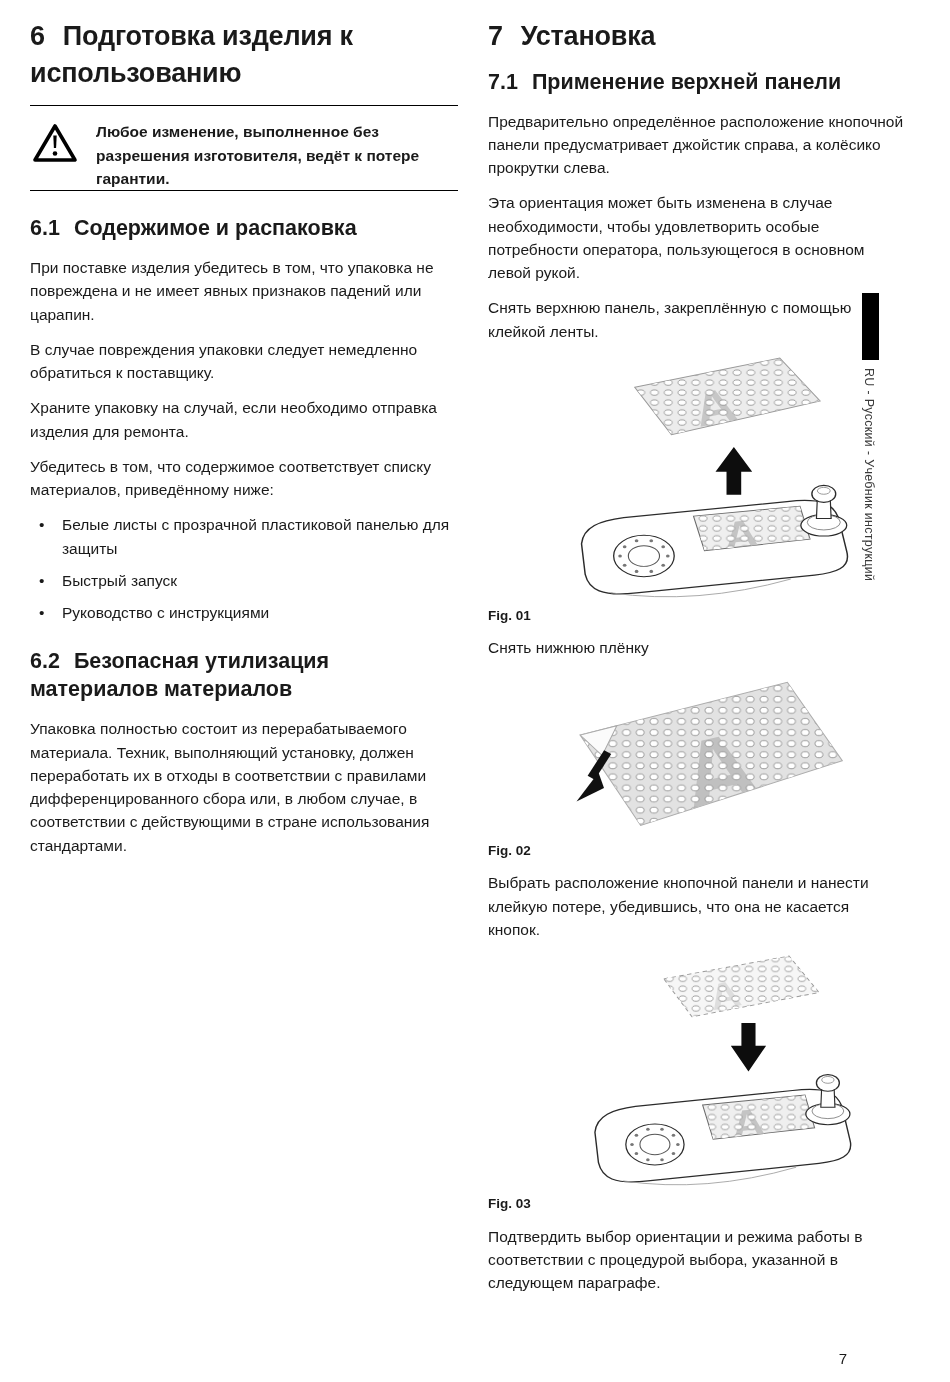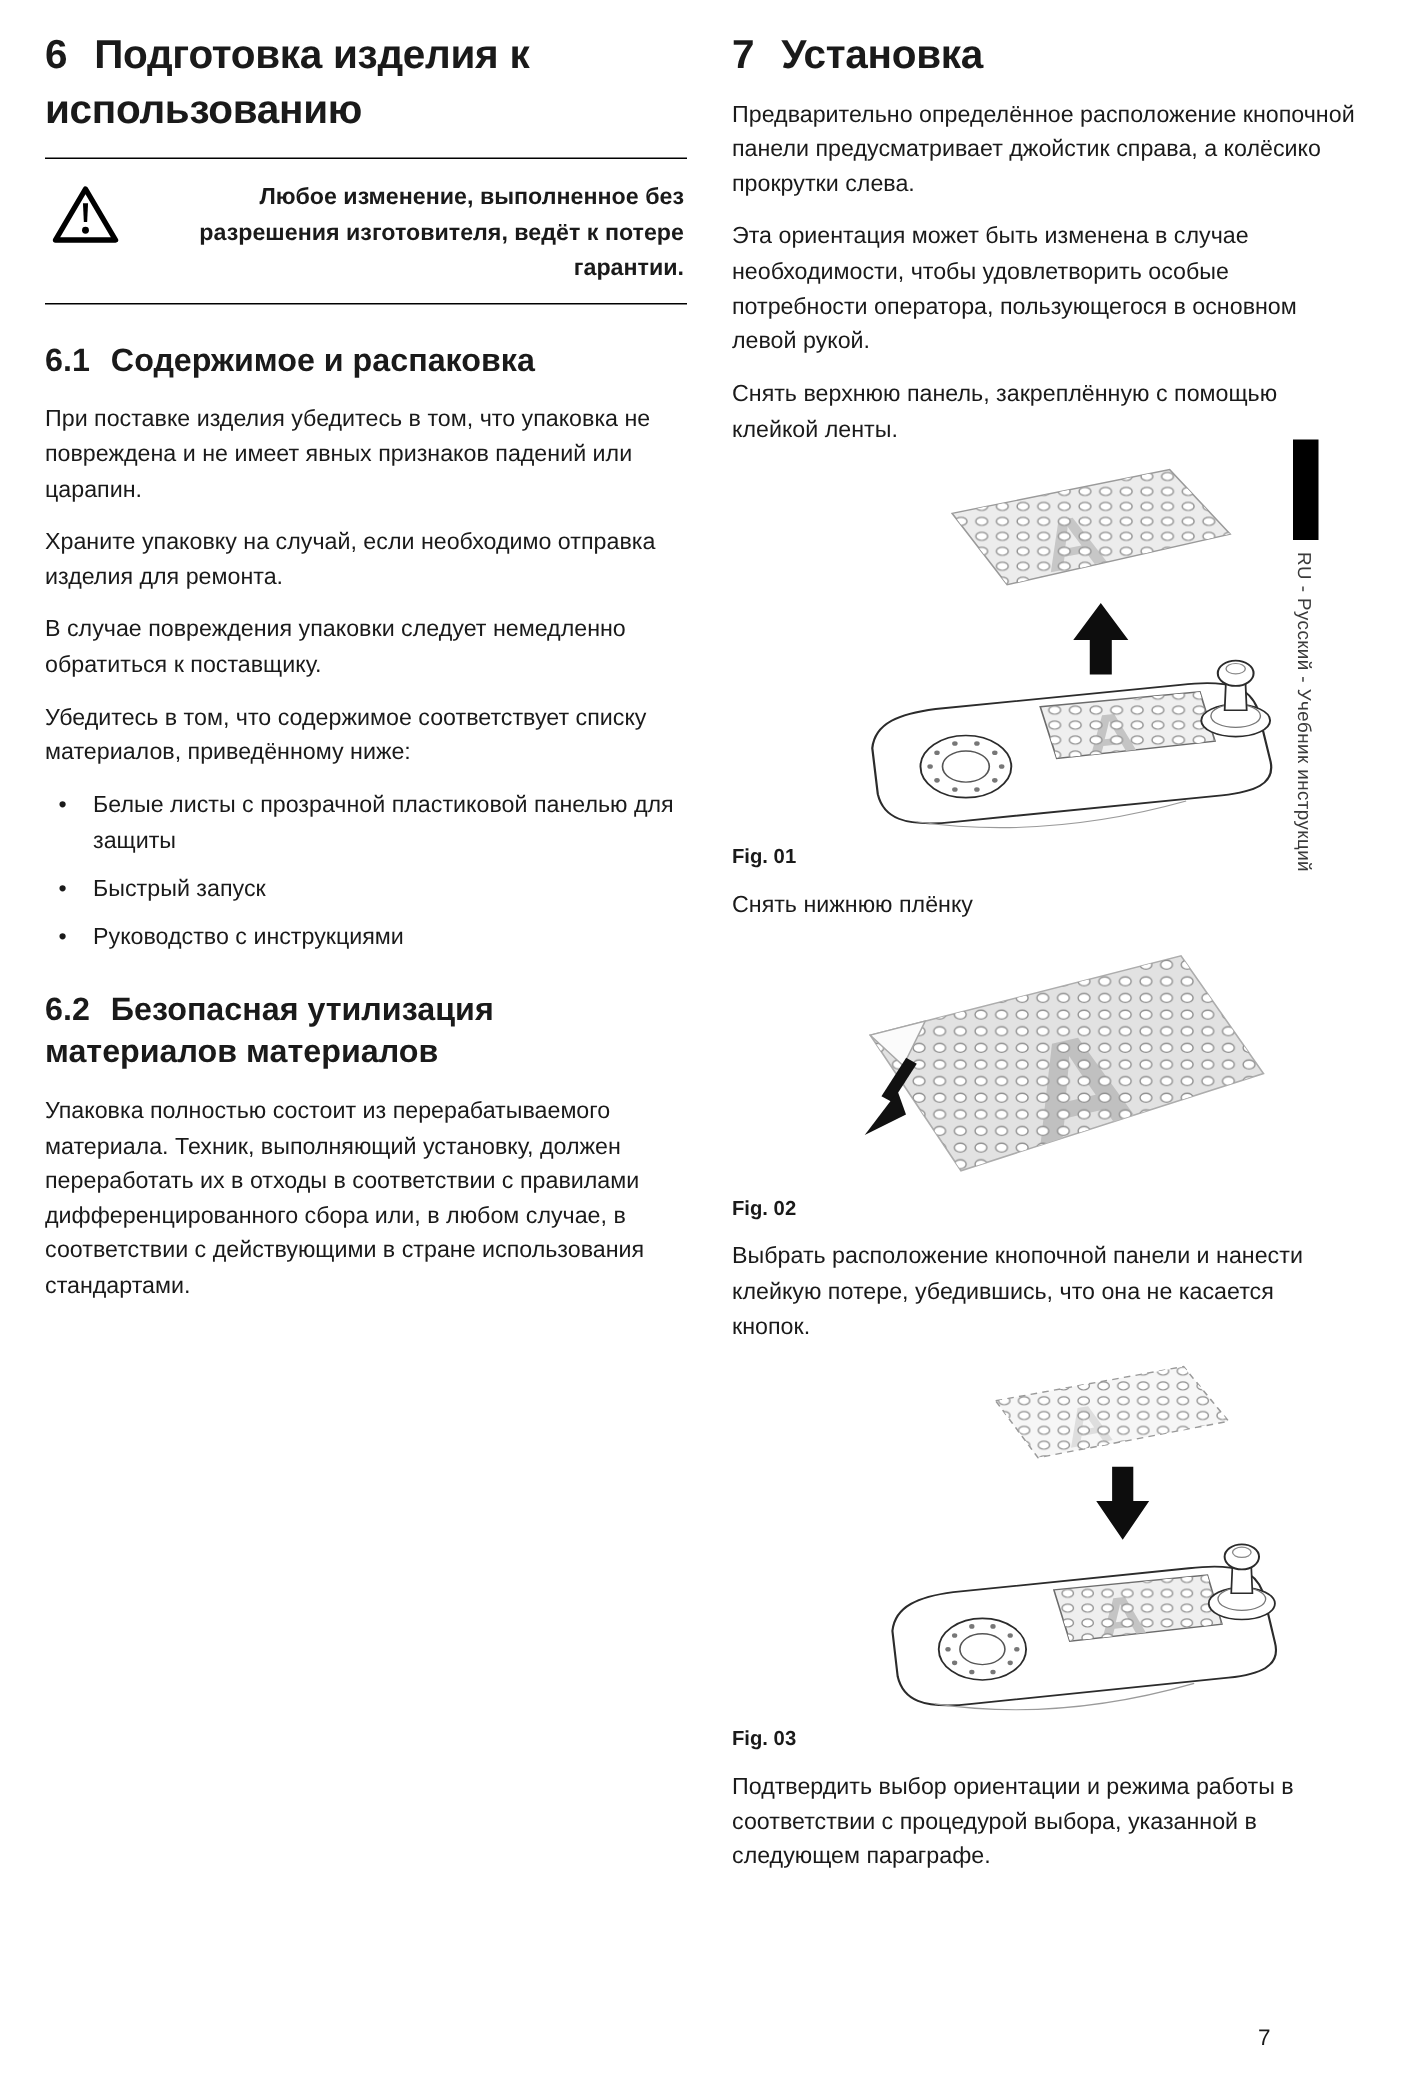--- a/index.html
+++ b/index.html
@@ -10,21 +10,21 @@
   .col-left  { position:absolute; left:30px;  top:18px; width:428px; }
   .col-right { position:absolute; left:488px; top:18px; width:416px; }
 
   h1 { font-size:27px; line-height:1.36; font-weight:700; letter-spacing:-0.2px; margin:0 0 10px; }
   h1 .hnum { margin-right:18px; }
   h2 { font-size:21.5px; line-height:1.3; font-weight:700; margin:24px 0 13px; }
   h2 .hnum { margin-right:14px; }
   p  { font-size:15.5px; line-height:1.5; margin:0 0 12px; }
 
   .warning { border-top:1.6px solid #000; border-bottom:1.6px solid #000;
-             display:flex; gap:16px; padding:14px 2px 12px; margin:14px 0 4px;text-align:right; }
+             display:flex; gap:16px; padding:14px 2px 0; margin:14px 0 4px; }
   .warn-icon { flex:0 0 48px; padding-top:2px; }
   .warning p { font-weight:700; margin:0; line-height:1.5; }
 
   ul.items { list-style:none; margin:0 0 6px; }
   ul.items li { font-size:15.5px; line-height:1.5; position:relative; padding-left:32px; margin-bottom:9px; }
   ul.items li::before { content:"\2022"; position:absolute; left:9px; }
 
   .fig { line-height:0; }
   .fig1 { margin:6px 0 0 66px; }
   .fig2 { margin:4px 0 0 50px; }
@@ -109,37 +109,38 @@
           <path d="M23 4 L43 38 L3 38 Z" fill="none" stroke="#000" stroke-width="3.6" stroke-linejoin="round"></path>
           <path d="M21.3 13.5 h3.4 l-0.6 12.5 h-2.2 Z" fill="#000"></path>
           <circle cx="23" cy="31.5" r="2.3" fill="#000"></circle>
         </svg>
       </div>
       <p>Любое изменение, выполненное без разрешения изготовителя, ведёт к потере гарантии.</p>
     </div>
 
     <h2><span class="hnum">6.1</span><span>Содержимое и распаковка</span></h2>
     <p>При поставке изделия убедитесь в том, что упаковка не повреждена и не имеет явных признаков падений или царапин.</p>
+    <p>В случае повреждения упаковки следует немедленно обратиться к поставщику.</p>
     <p>Храните упаковку на случай, если необходимо отправка изделия для ремонта.</p>
-    <p>В случае повреждения упаковки следует немедленно обратиться к поставщику.</p>
     <p>Убедитесь в том, что содержимое соответствует списку материалов, приведённому ниже:</p>
 
     <ul class="items">
       <li>Белые листы с прозрачной пластиковой панелью для защиты</li>
       <li>Быстрый запуск</li>
       <li>Руководство с инструкциями</li>
     </ul>
 
     <h2><span class="hnum">6.2</span><span>Безопасная утилизация материалов материалов</span></h2>
     <p>Упаковка полностью состоит из перерабатываемого материала. Техник, выполняющий установку, должен переработать их в отходы в соответствии с правилами дифференцированного сбора или, в любом случае, в соответствии с действующими в стране использования стандартами.</p>
   </div>
 
   <div class="col-right">
     <h1><span class="hnum">7</span><span>Установка</span></h1>
 
+    <h2 style="margin-top:14px"><span class="hnum">7.1</span><span>Применение верхней панели</span></h2>
     <p>Предварительно определённое расположение кнопочной панели предусматривает джойстик справа, а колёсико прокрутки слева.</p>
     <p>Эта ориентация может быть изменена в случае необходимости, чтобы удовлетворить особые потребности оператора, пользующегося в основном левой рукой.</p>
     <p>Снять верхнюю панель, закреплённую с помощью клейкой ленты.</p>
 
     <div class="fig fig1">
       <svg width="312" height="244" viewBox="0 0 340 318" preserveAspectRatio="none">
         <g transform="translate(88,4)">
           <path d="M0,38 L158,0 L202,56 L40,100 Z" fill="#ececec" stroke="#9a9a9a" stroke-width="1.2"></path>
           <g clip-path="url(#f1clip)">
             <text class="bigA" x="62" y="82" font-size="62" fill="#c7c7c7" transform="rotate(-13 100 50)">A</text>

